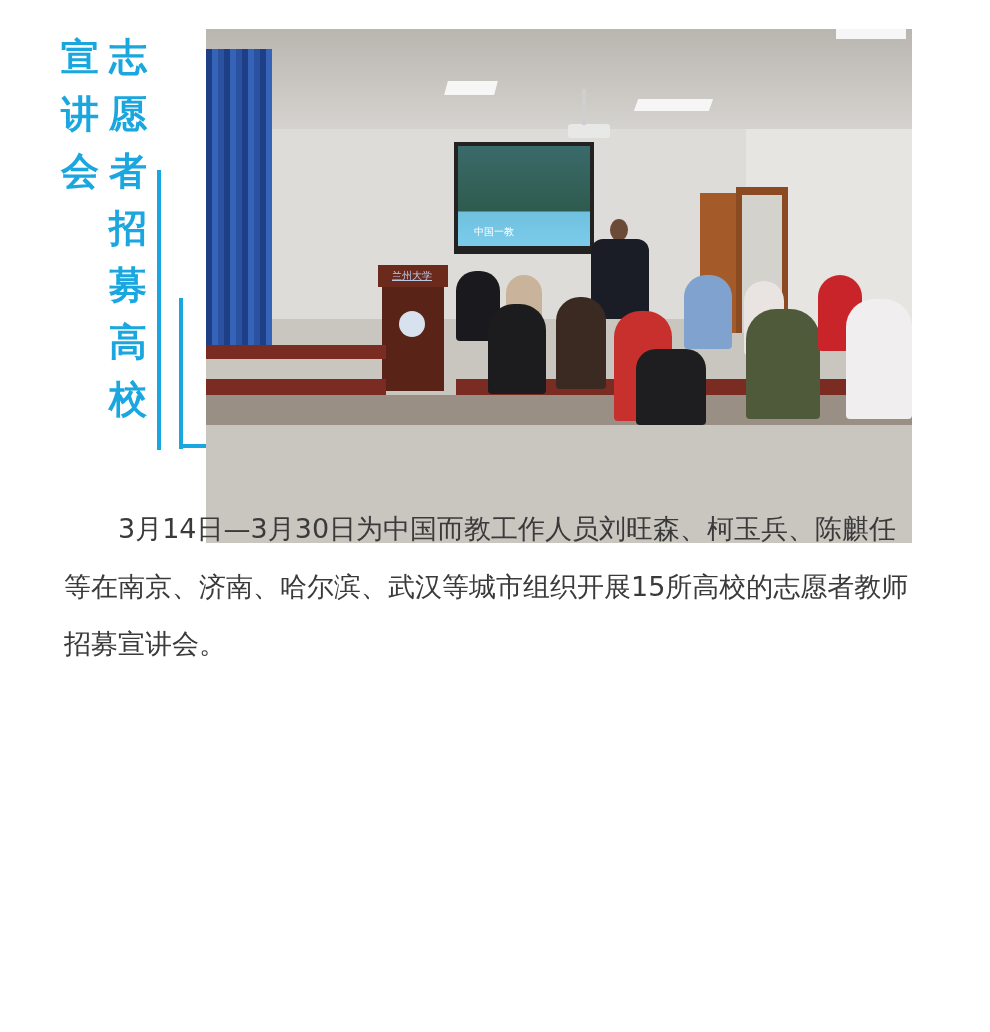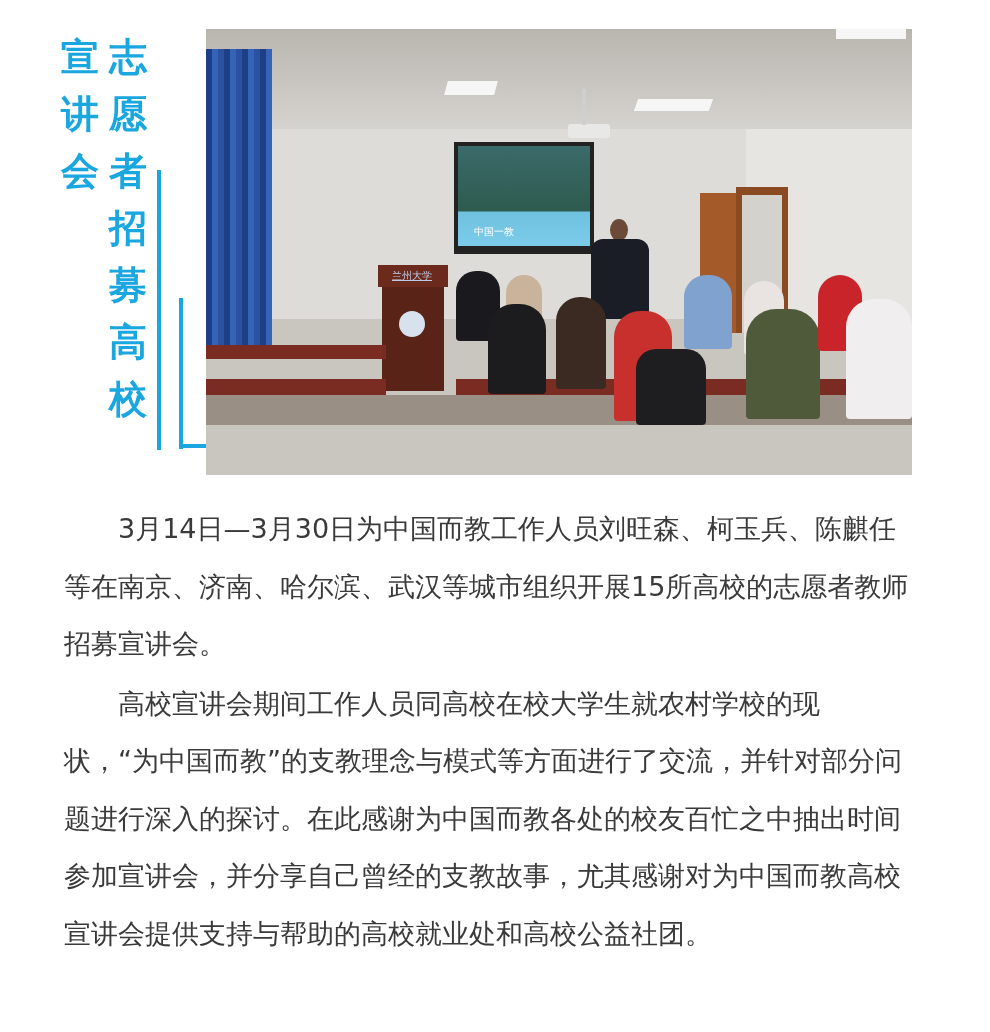--- a/index.html
+++ b/index.html
@@ -5,21 +5,21 @@
   html, body { margin:0; padding:0; background:#ffffff; }
   body { width:990px; height:1032px; position:relative; overflow:hidden;
          font-family:"DejaVu Sans", "Liberation Sans", sans-serif; }
   .title-col { position:absolute; display:flex; flex-direction:column; color:#1aa6df;
                font-family:"DejaVu Serif", "Liberation Serif", serif; font-weight:bold;
                font-size:38px; line-height:57px; text-align:center; width:44px; }
   .title-col span { display:block; height:57px; }
   .col-a { left:58px; top:28px; }
   .col-b { left:106px; top:28px; }
   .vline { position:absolute; background:#1aa6df; }
-  .photo { position:absolute; left:206px; top:29px; width:706px; height:446px; overflow:hidden;
+  .photo { position:absolute; left:206px; top:29px; width:706px; height:514px; overflow:hidden;
            background:#c9c6c0; }
   .photo div { position:absolute; }
   .article { position:absolute; left:64px; top:500px; width:860px; color:#3a3a3a;
              font-size:27px; line-height:57.5px; }
   .article p { margin:0 12px 2px 0; text-indent:2em; }
 </style>
 </head>
 <body>
 
 <div class="title-col col-a">
@@ -86,14 +86,13 @@
   <div style="left:430px;top:320px;width:70px;height:76px;background:#1e1e20;border-radius:20px 20px 4px 4px;"></div>
   <div style="left:478px;top:246px;width:48px;height:74px;background:#7fa2cf;border-radius:22px 22px 4px 4px;"></div>
   <div style="left:538px;top:252px;width:40px;height:74px;background:#e9e3e1;border-radius:20px 20px 4px 4px;"></div>
   <div style="left:540px;top:280px;width:74px;height:110px;background:#4f5a3a;border-radius:30px 30px 4px 4px;"></div>
   <div style="left:612px;top:246px;width:44px;height:76px;background:#c8242a;border-radius:22px 22px 4px 4px;"></div>
   <div style="left:640px;top:270px;width:66px;height:120px;background:#f0eeee;border-radius:28px 28px 4px 4px;"></div>
 </div>
 
 <div class="article">
   <p>3月14日—3月30日为中国而教工作人员刘旺森、柯玉兵、陈麒任等在南京、济南、哈尔滨、武汉等城市组织开展15所高校的志愿者教师招募宣讲会。</p>
-  <p>高校宣讲会期间工作人员同高校在校大学生就农村学校的现状，“为中国而教”的支教理念与模式等方面进行了交流，并针对部分问题进行深入的探讨。在此感谢为中国而教各处的校友百忙之中抽出时间参加宣讲会，并分享自己曾经的支教故事，尤其感谢对为中国而教高校宣讲会提供支持与帮助的高校就业处和高校公益社团。</p>
 </div>
 
 </body></html>

